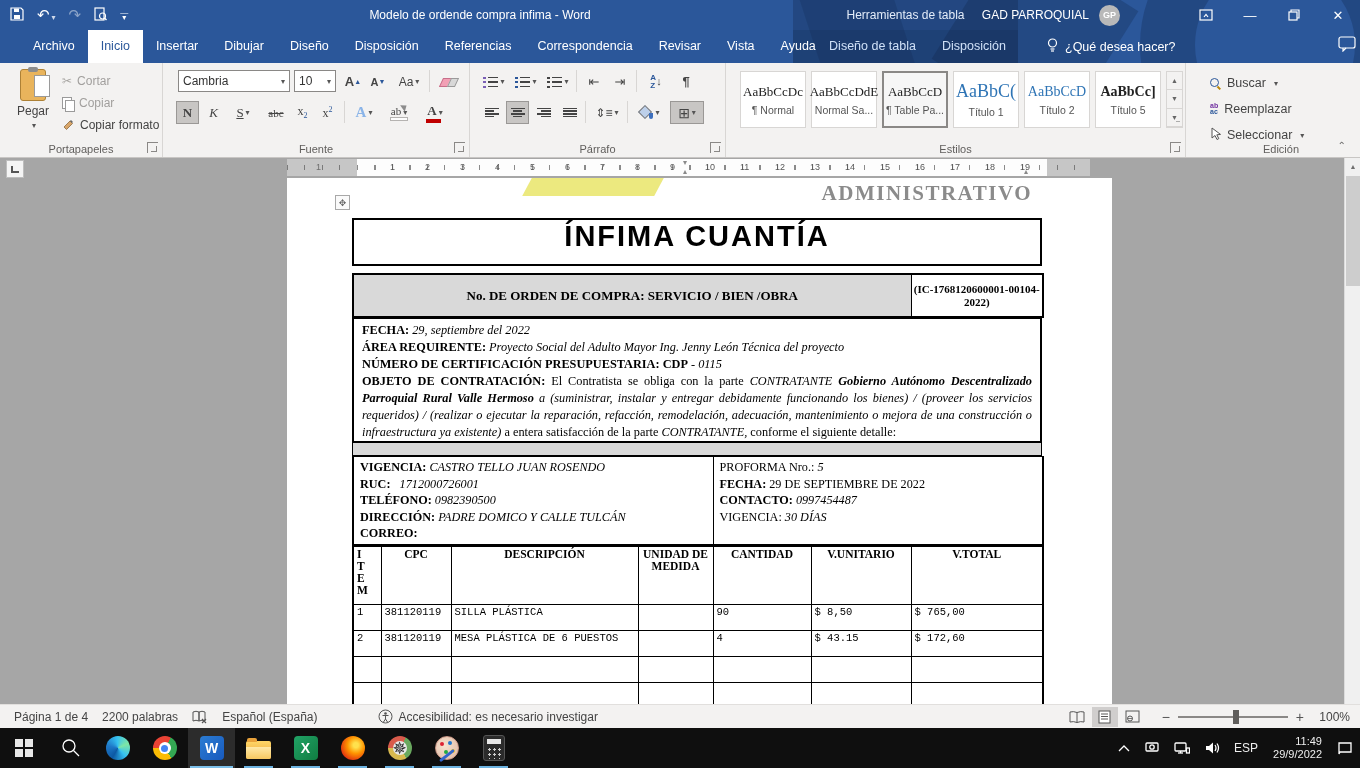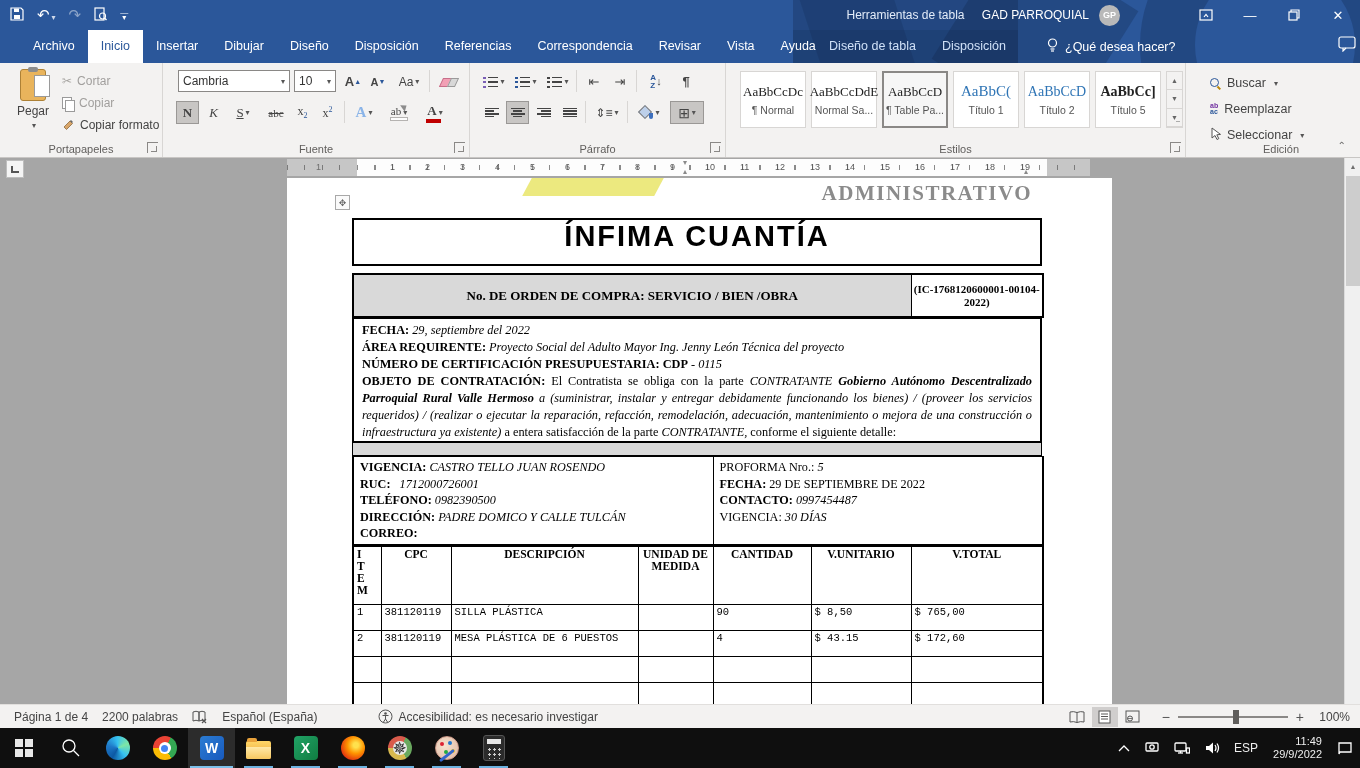--- a/index.html
+++ b/index.html
@@ -230,20 +230,21 @@
               <rect x="1" y="1" width="9" height="12" fill="none" stroke="#fff" stroke-width="1.2"></rect>
               <circle cx="8.5" cy="9" r="3" fill="none" stroke="#fff" stroke-width="1.2"></circle>
               <line x1="10.5" y1="11" x2="12.5" y2="13" stroke="#fff" stroke-width="1.4"></line>
             </svg>
         </span>
         <span style="color:#fff;font-size:8px;display:inline-flex;flex-direction:column;align-items:center;line-height:5px;">
             <span>—</span>
             <span>▾</span>
           </span>
       </div>
+      <div class="title-text">Modelo de ordende compra infima  -  Word</div>
       <div class="ctx-title">Herramientas de tabla</div>
       <div class="account">
         <span>GAD PARROQUIAL</span>
         <span class="avatar">GP</span>
       </div>
       <div class="winbtns">
         <span class="winbtn">
           <svg width="14" height="12" viewBox="0 0 14 12">
               <rect x="1" y="1" width="12" height="10" fill="none" stroke="#fff" stroke-width="1.2"></rect>
               <path d="M5 8 l2-2.5 2 2.5" fill="none" stroke="#fff" stroke-width="1.2"></path>
@@ -484,21 +485,21 @@
       </div>
       <div class="stylecard" style="left:85px;">
         <span class="st-prev">AaBbCcDdE</span>
         <span class="st-name">Normal Sa...</span>
       </div>
       <div class="stylecard sel" style="left:156px;">
         <span class="st-prev">AaBbCcD</span>
         <span class="st-name">¶ Table Pa...</span>
       </div>
       <div class="stylecard" style="left:227px;">
-        <span class="st-prev blue" style="font-size:15px;">AaBbC(</span>
+        <span class="st-prev blue" style="font-size:18px;">AaBbC(</span>
         <span class="st-name">Título 1</span>
       </div>
       <div class="stylecard" style="left:298px;">
         <span class="st-prev blue" style="font-size:14px;">AaBbCcD</span>
         <span class="st-name">Título 2</span>
       </div>
       <div class="stylecard" style="left:369px;">
         <span class="st-prev bold" style="font-size:14px;">AaBbCc]</span>
         <span class="st-name">Título 5</span>
       </div>

